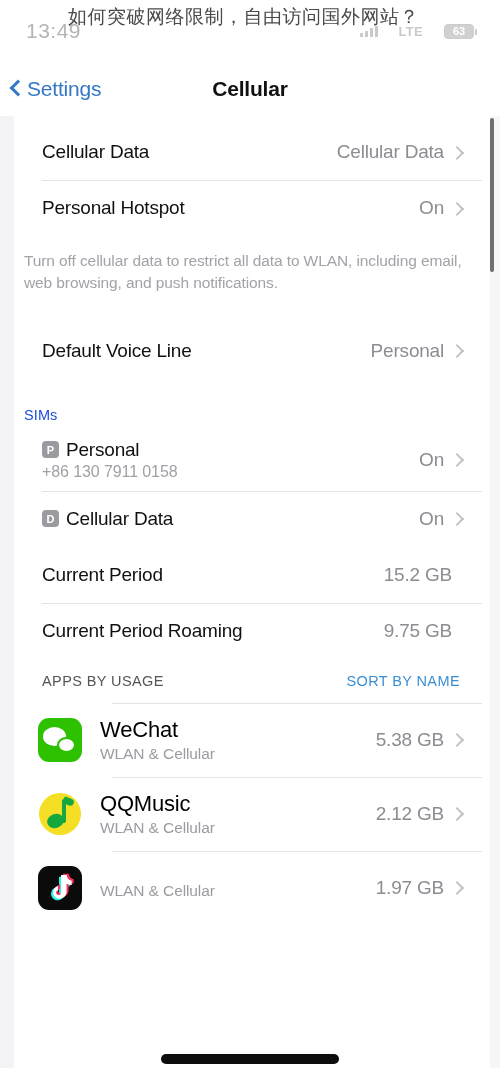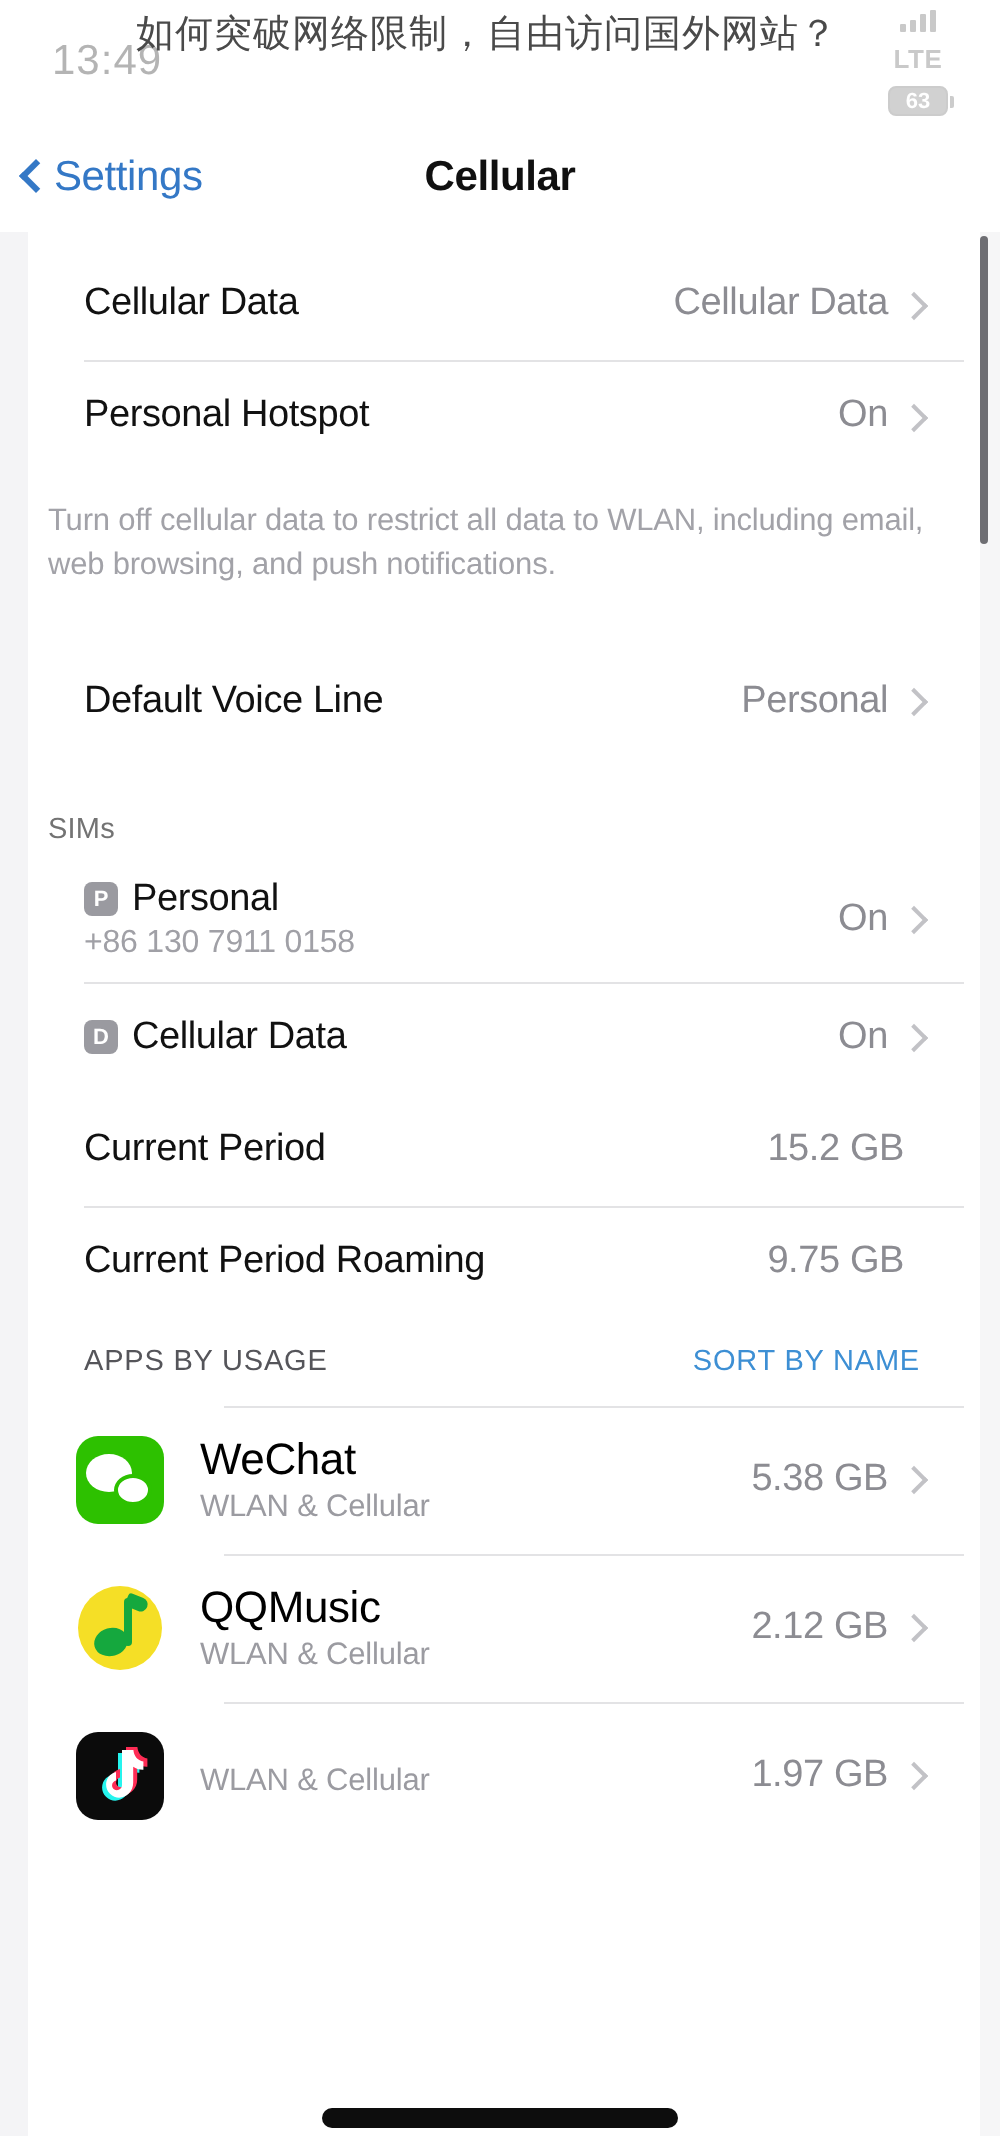--- a/index.html
+++ b/index.html
@@ -42,22 +42,21 @@
   }
   .status-time {
     font-size: 21px;
     font-weight: normal;
     color: #5a5a5a;
     letter-spacing: 0.5px;
   }
   .status-right {
     display: flex;
     align-items: center;
-    gap: 6px;
-    flex-direction: column;
+    gap: 21px;
   }
   .signal-bars {
     display: flex;
     align-items: flex-end;
     gap: 2px;
     height: 12px;
   }
   .signal-bars i {
     display: block;
     width: 3px;
@@ -234,21 +233,21 @@
     color: #a2a2a8;
     letter-spacing: -0.1px;
   }
 
   
   .group-header {
     position: relative;
     z-index: 2;
     margin: 0 0 6px 24px;
     font-size: 14.5px;
-    color: #737373;
+    color: #1d4ed8;
     letter-spacing: 0.1px;
   }
   .group-header.caps {
     font-size: 14px;
     letter-spacing: 0.4px;
     color: #9d9da3;
   }
 
   
   .sim-row {

